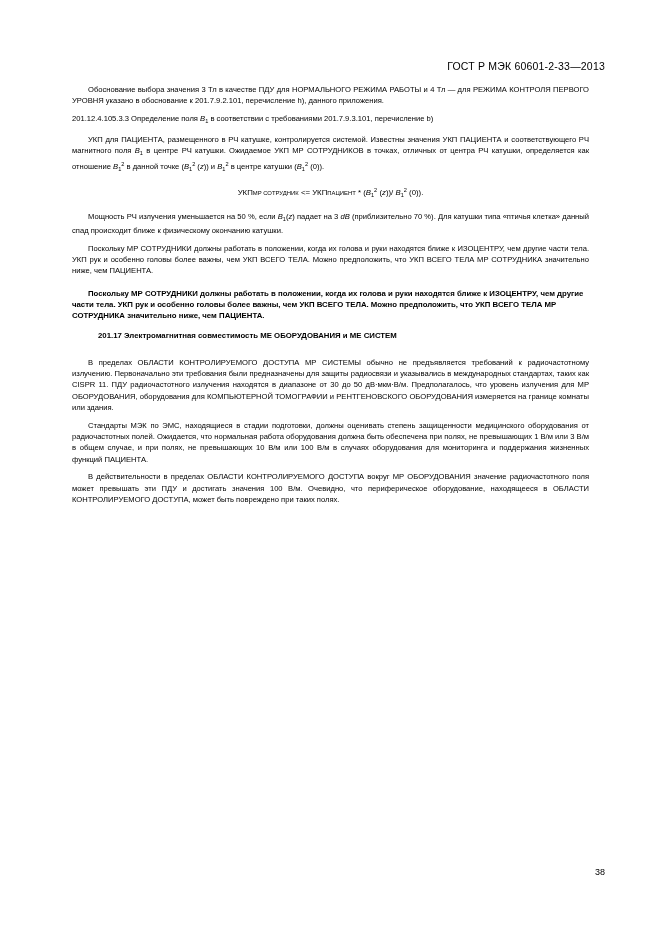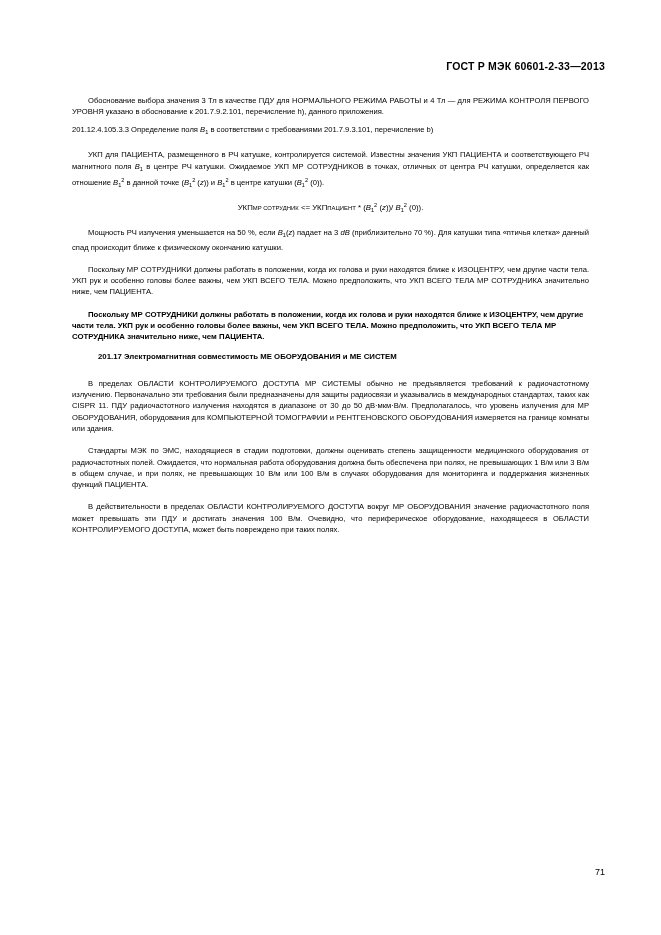--- a/index.html
+++ b/index.html
@@ -20,40 +20,39 @@
     left: 0;
     top: 0;
     width: 661px;
     height: 935px;
   }
   .header {
     position: absolute;
     right: 56px;
     top: 60px;
     font-size: 10.5px;
-    font-weight: bold;
+    font-weight: normal;
     letter-spacing: 0.2px;
     white-space: nowrap;
   }
   .content {
     position: absolute;
     left: 72px;
     top: 84px;
     width: 517px;
   }
   p {
     margin: 0 0 6.5px 0;
     font-size: 7.6px;
     line-height: 11.3px;
     text-align: justify;
     text-justify: inter-word;
   }
   p.ind {
     text-indent: 16px;
-    margin-top: 11px;
   }
   p.noind {
     text-indent: 0;
   }
   .heading {
     margin: 11px 0 8px 0;
     font-size: 7.8px;
     font-weight: bold;
     text-indent: 16px;
     text-align: left;
@@ -122,15 +121,15 @@
     <p class="subheading">201.17 Электромагнитная совместимость МЕ ОБОРУДОВАНИЯ и МЕ СИСТЕМ</p>
 
     <p class="ind">В пределах ОБЛАСТИ КОНТРОЛИРУЕМОГО ДОСТУПА МР СИСТЕМЫ обычно не предъявляется требований к радиочастотному излучению. Первоначально эти требования были предназначены для защиты радиосвязи и указывались в международных стандартах, таких как CISPR 11. ПДУ радиочастотного излучения находятся в диапазоне от 30 до 50 дВ·мкм·В/м. Предполагалось, что уровень излучения для МР ОБОРУДОВАНИЯ, оборудования для КОМПЬЮТЕРНОЙ ТОМОГРАФИИ и РЕНТГЕНОВСКОГО ОБОРУДОВАНИЯ измеряется на границе комнаты или здания.</p>
 
     <p class="ind">Стандарты МЭК по ЭМС, находящиеся в стадии подготовки, должны оценивать степень защищенности медицинского оборудования от радиочастотных полей. Ожидается, что нормальная работа оборудования должна быть обеспечена при полях, не превышающих 1 В/м или 3 В/м в общем случае, и при полях, не превышающих 10 В/м или 100 В/м в случаях оборудования для мониторинга и поддержания жизненных функций ПАЦИЕНТА.</p>
 
     <p class="ind">В действительности в пределах ОБЛАСТИ КОНТРОЛИРУЕМОГО ДОСТУПА вокруг МР ОБОРУДОВАНИЯ значение радиочастотного поля может превышать эти ПДУ и достигать значения 100 В/м. Очевидно, что периферическое оборудование, находящееся в ОБЛАСТИ КОНТРОЛИРУЕМОГО ДОСТУПА, может быть повреждено при таких полях.</p>
 
   </div>
 
-  <div class="pagenum">71</div>
+  <div class="pagenum">38</div>
 
 </div>
 
 </body></html>

